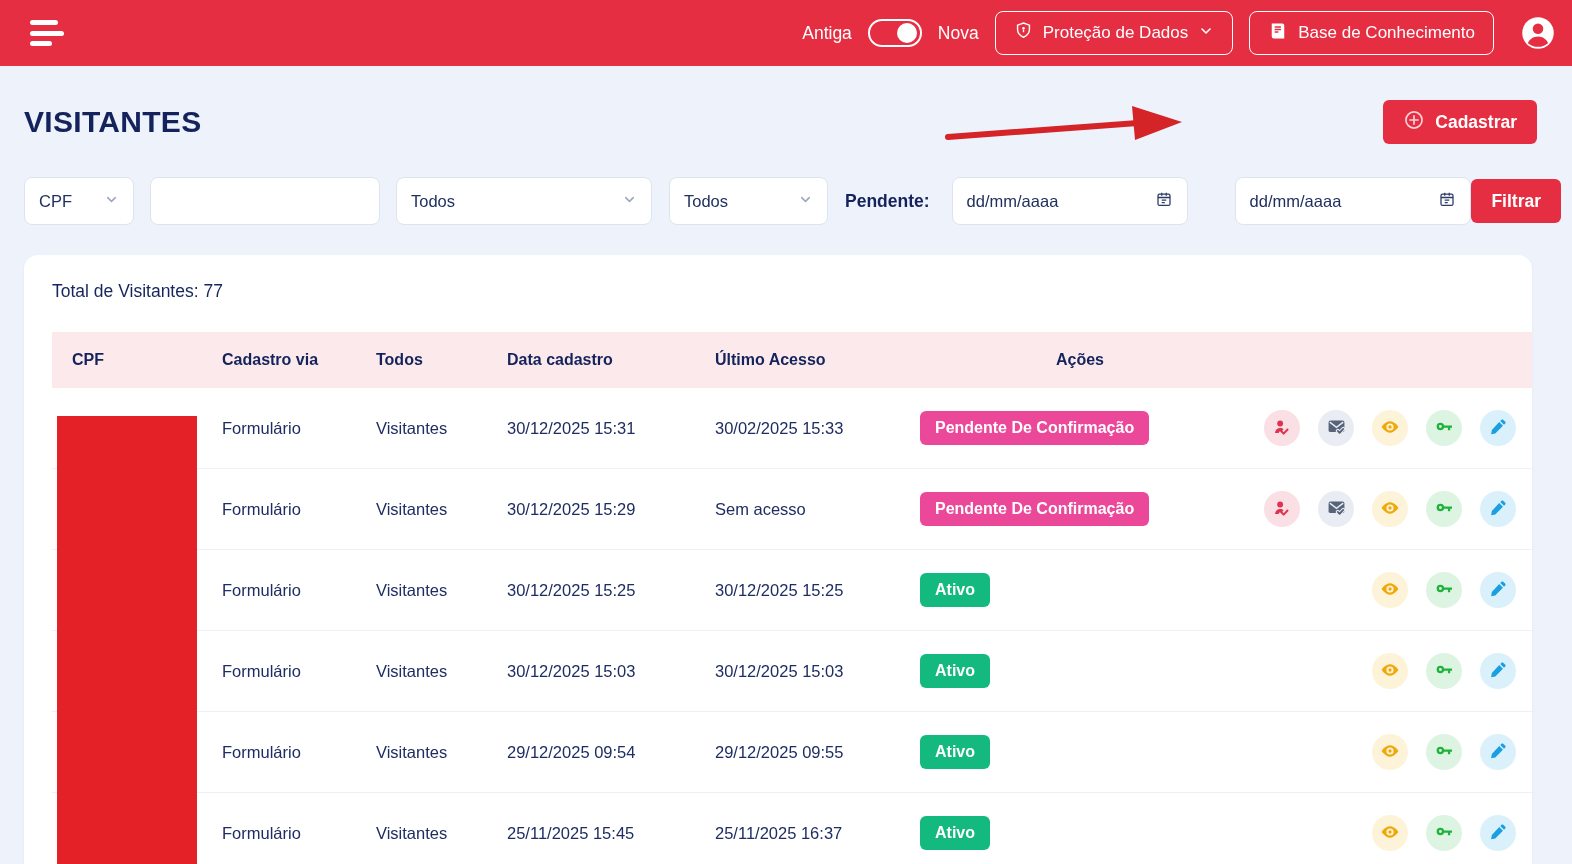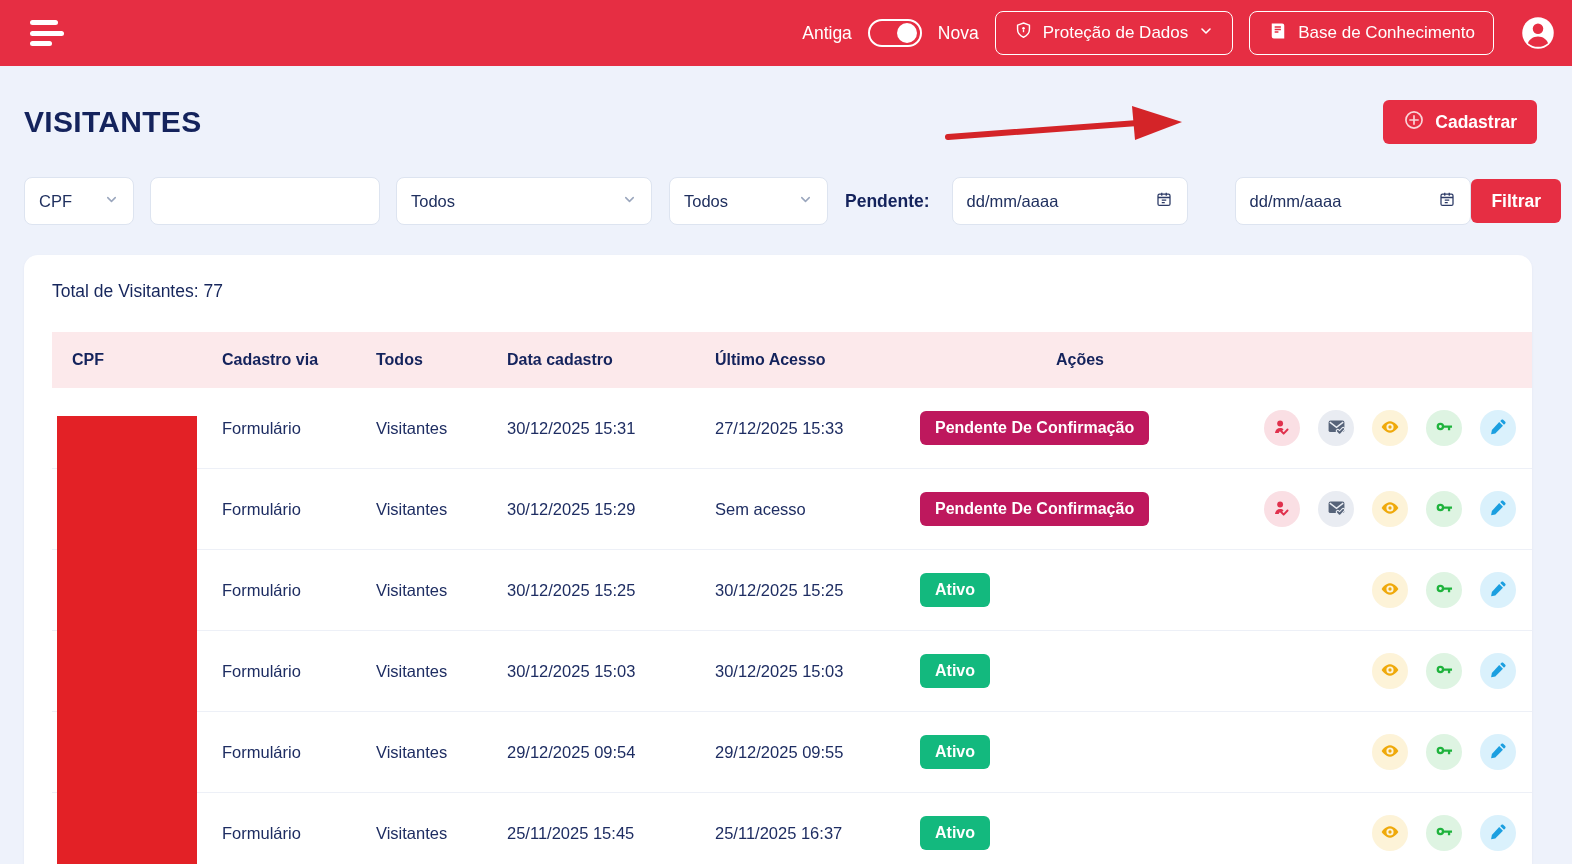--- a/index.html
+++ b/index.html
@@ -73,21 +73,21 @@
     display:grid;
     grid-template-columns:170px 154px 131px 208px 205px 320px 1fr;
     align-items:center;
   }
   .thead{ background:#fce9eb; height:56px; font-weight:700; font-size:16px; color:#14235c; }
   .thead .hcell:first-child{ padding-left:20px; }
   .thead .hcell:last-child{ text-align:center; }
   .trow{ height:81px; border-bottom:1px solid #edf0f7; font-size:16.5px; color:#1e2d62; }
   .trow .cell:first-child{ padding-left:20px; }
   .badge{ display:inline-block; padding:8px 15px; border-radius:6px; color:#fff; font-weight:700; font-size:16px; }
-  .badge-pending{ background:#be185d; }
+  .badge-pending{ background:#ec4899; }
   .badge-active{ background:#13b97e; }
   .actions{ display:flex; gap:18px; justify-content:flex-end; padding-right:16px; }
   .icon-btn{ width:36px; height:36px; border-radius:50%; border:none; display:flex; align-items:center; justify-content:center; cursor:pointer; }
   .ib-pink{ background:#fadfe4; color:#e0314d; }
   .ib-gray{ background:#e9ecf2; color:#566379; }
   .ib-yellow{ background:#fdf3d8; color:#efa90b; }
   .ib-green{ background:#def4e2; color:#1fb33d; }
   .ib-blue{ background:#daf1fc; color:#1b9fe0; }
   
   .redaction{ position:absolute; left:57px; top:416px; width:140px; height:448px; background:#e32126; z-index:5; }
@@ -205,21 +205,21 @@
         <div class="hcell">Data cadastro</div>
         <div class="hcell">Último Acesso</div>
         <div class="hcell">Ações</div>
       </div>
     <div>
         <div class="grid-row trow">
           <div class="cell"></div>
           <div class="cell">Formulário</div>
           <div class="cell">Visitantes</div>
           <div class="cell">30/12/2025 15:31</div>
-          <div class="cell">27/12/2025 15:33</div>
+          <div class="cell">30/02/2025 15:33</div>
           <div class="cell"><span class="badge badge-pending">Pendente De Confirmação</span></div>
           <div class="cell actions">
             <button class="icon-btn ib-pink">
               <span><svg width="18" height="18" viewBox="0 0 24 24">
                   <circle cx="9.5" cy="7.3" r="3.9" fill="currentColor"></circle>
                   <path d="M2.6 20c.4-4 3.4-6.6 7-6.6 1.7 0 3.3.6 4.5 1.5L10.7 19l-1.5-1.5-1.7 1.7.8.8H2.6z" fill="currentColor"></path>
                   <path d="M11.8 18.4l2.4 2.4 5.2-5.4" fill="none" stroke="currentColor" stroke-width="2.6" stroke-linecap="round" stroke-linejoin="round"></path>
                 </svg></span>
             </button>
             <button class="icon-btn ib-gray">

